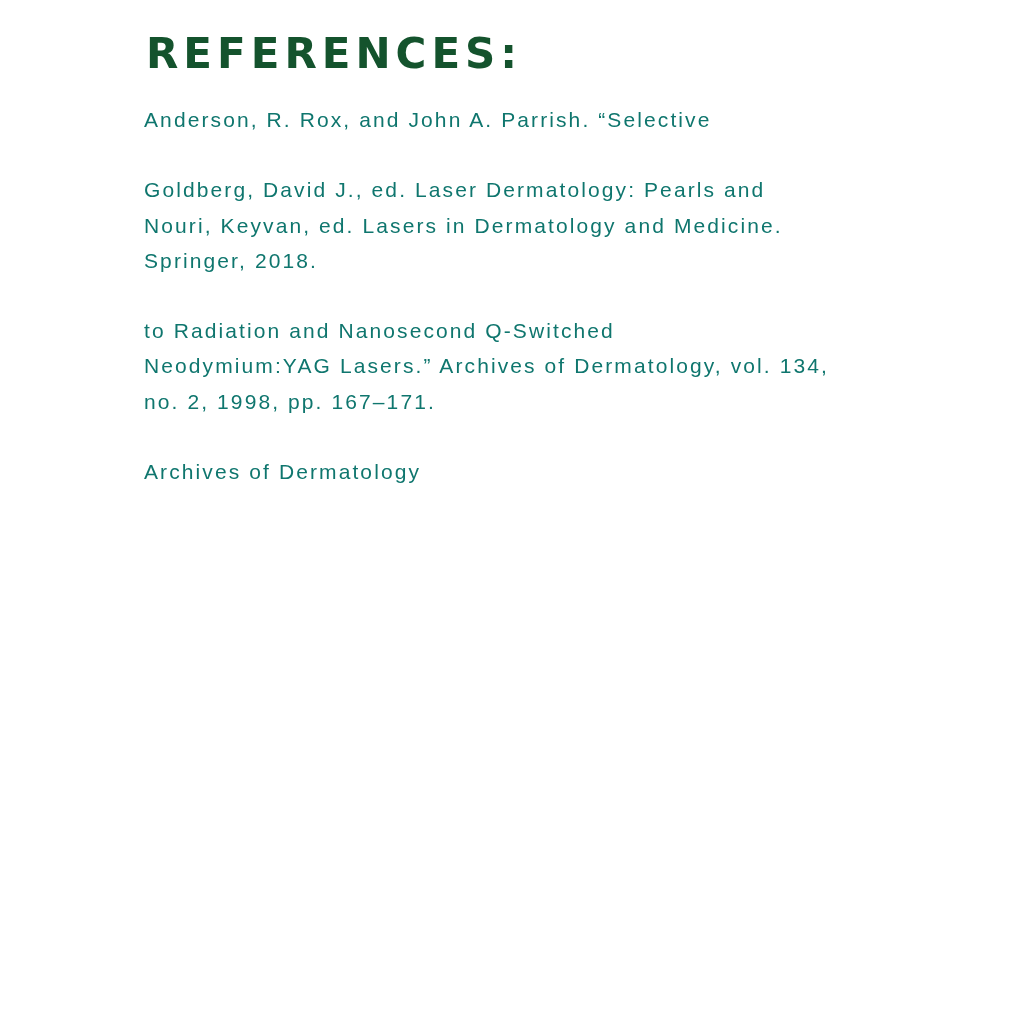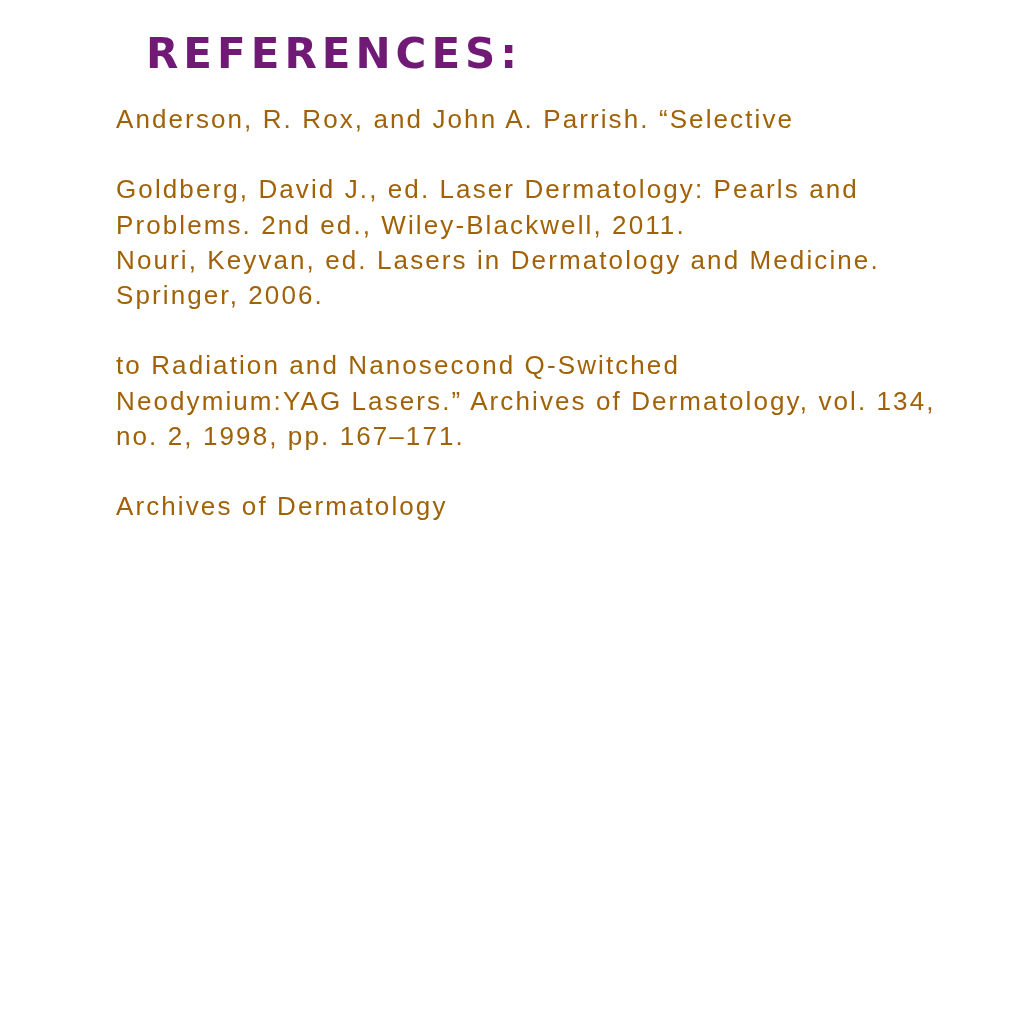--- a/index.html
+++ b/index.html
@@ -17,32 +17,32 @@
     .title {
       position: absolute;
       left: 146px;
       top: 26px;
       margin: 0;
       font-family: "DejaVu Sans", sans-serif;
       font-weight: bold;
       font-size: 42px;
       letter-spacing: 5px;
       line-height: 56px;
-      color: #701a75;
+      color: #14532d;
     }
     .refs {
       position: absolute;
-      left: 116px;
+      left: 144px;
       top: 102px;
       width: 800px;
       font-family: "Liberation Sans", sans-serif;
-      font-size: 26px;
+      font-size: 21px;
       letter-spacing: 2.1px;
       line-height: 35.2px;
-      color: #a16207;
+      color: #0f766e;
     }
     .line {
       display: block;
       white-space: nowrap;
       height: 35.2px;
     }
     .blank {
       display: block;
       height: 35.2px;
     }
@@ -55,26 +55,25 @@
 <div class="refs">
 
   <div>
     <span class="line">Anderson, R. Rox, and John A. Parrish. “Selective</span>
   </div>
 
   <span class="blank"></span>
 
   <div>
     <span class="line">Goldberg, David J., ed. Laser Dermatology: Pearls and</span>
-    <span class="line">Problems. 2nd ed., Wiley-Blackwell, 2011.</span>
   </div>
 
   <div>
     <span class="line">Nouri, Keyvan, ed. Lasers in Dermatology and Medicine.</span>
-    <span class="line">Springer, 2006.</span>
+    <span class="line">Springer, 2018.</span>
   </div>
 
   <span class="blank"></span>
 
   <div>
     <span class="line">to Radiation and Nanosecond Q-Switched</span>
     <span class="line">Neodymium:YAG Lasers.” Archives of Dermatology, vol. 134,</span>
     <span class="line">no. 2, 1998, pp. 167–171.</span>
     <span class="blank"></span>
     <span class="line">Archives of Dermatology</span>

